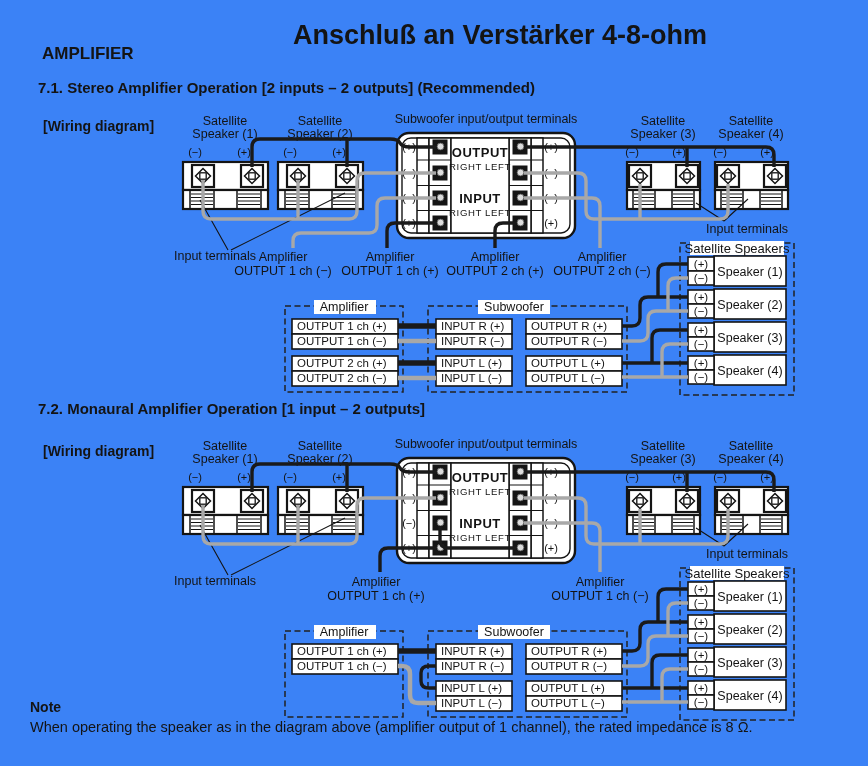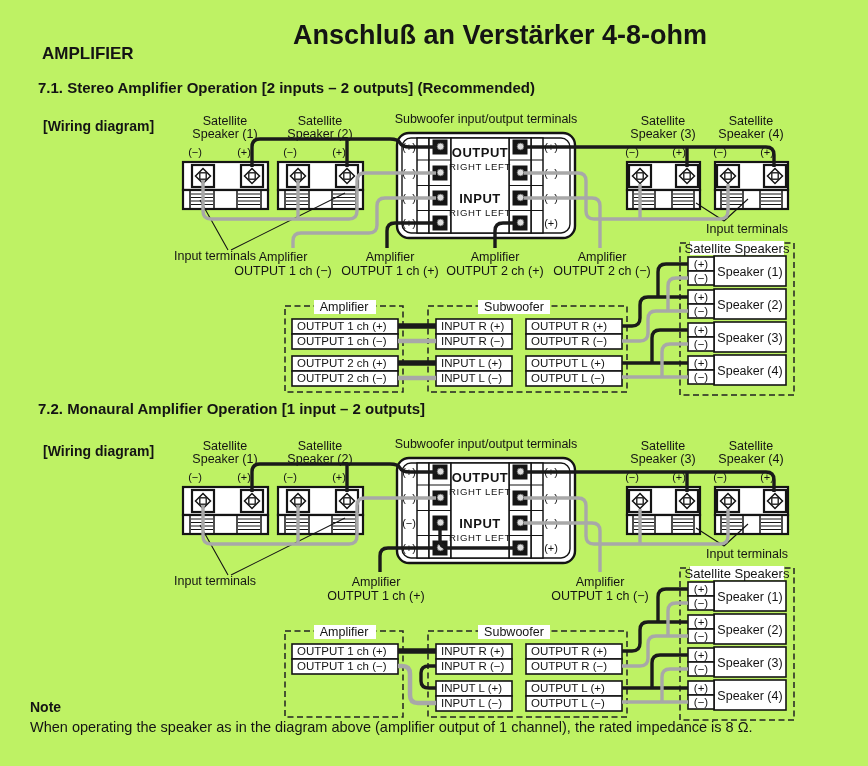--- a/index.html
+++ b/index.html
@@ -1,16 +1,16 @@
 <!DOCTYPE html>
 <html><head>
 <meta charset="utf-8">
 <style>
   html,body{margin:0;padding:0;background:#fff;}
-  .page{position:relative;width:868px;height:766px;background:#bef264;overflow:hidden;}
+  .page{position:relative;width:868px;height:766px;background:#3b82f6;overflow:hidden;}
   svg{position:absolute;left:0;top:0;}
   text{font-family:"Liberation Sans","DejaVu Sans",sans-serif;fill:#141414;}
   .b{font-weight:bold;}
   .wire-k{stroke:#1a1a1a;fill:none;stroke-width:3.4;stroke-linejoin:round;stroke-linecap:butt;}
   .wire-g{stroke:#a8a8a8;fill:none;stroke-width:3.4;stroke-linejoin:round;stroke-linecap:butt;}
   .conn-k{stroke:#1a1a1a;fill:none;stroke-width:5.5;}
   .conn-g{stroke:#a8a8a8;fill:none;stroke-width:4.5;}
   .box{fill:#fff;stroke:#141414;stroke-width:2.2;}
   .thin{fill:#fff;stroke:#141414;stroke-width:1.5;}
   .dashbox{fill:none;stroke:#222;stroke-width:1.5;stroke-dasharray:6 3.5;}

